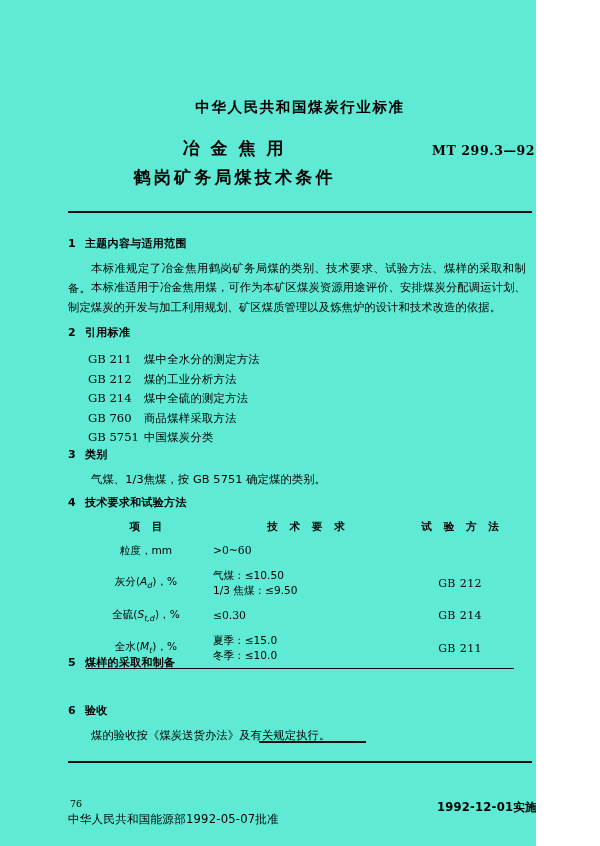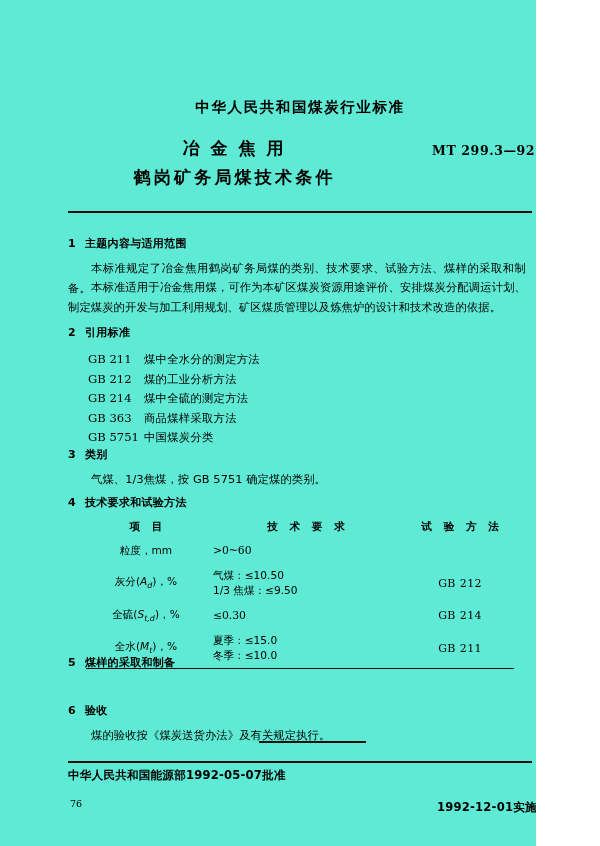--- a/index.html
+++ b/index.html
@@ -193,23 +193,23 @@
     position: absolute;
     left: 68px;
     top: 761px;
     width: 464px;
     height: 2.2px;
     background: #111;
   }
   .footer-left {
     position: absolute;
     left: 68px;
-    top: 768px;
+    top: 812px;
     font-size: 11.6px;
-    font-weight: bold;
+    font-weight: normal;
     color: #000;
     letter-spacing: 0.2px;
     white-space: nowrap;
   }
   .footer-right {
     position: absolute;
     left: 437px;
     top: 768px;
     font-size: 11.6px;
     font-weight: bold;
@@ -258,21 +258,21 @@
     <div class="ref-row">
       <span class="ref-code">GB 211</span><span class="ref-name">煤中全水分的测定方法</span>
     </div>
     <div class="ref-row">
       <span class="ref-code">GB 212</span><span class="ref-name">煤的工业分析方法</span>
     </div>
     <div class="ref-row">
       <span class="ref-code">GB 214</span><span class="ref-name">煤中全硫的测定方法</span>
     </div>
     <div class="ref-row">
-      <span class="ref-code">GB 363</span><span class="ref-name">商品煤样采取方法</span>
+      <span class="ref-code">GB 760</span><span class="ref-name">商品煤样采取方法</span>
     </div>
     <div class="ref-row">
       <span class="ref-code">GB 5751</span><span class="ref-name">中国煤炭分类</span>
     </div>
   </div>
 
   <div class="sec-head" style="left:68px; top:447px;">
     <span class="num">3</span><span>类别</span>
   </div>
   <div class="para indent" style="left:68px; top:470px; width:458px;">气煤、1/3焦煤，按 GB 5751 确定煤的类别。</div>

